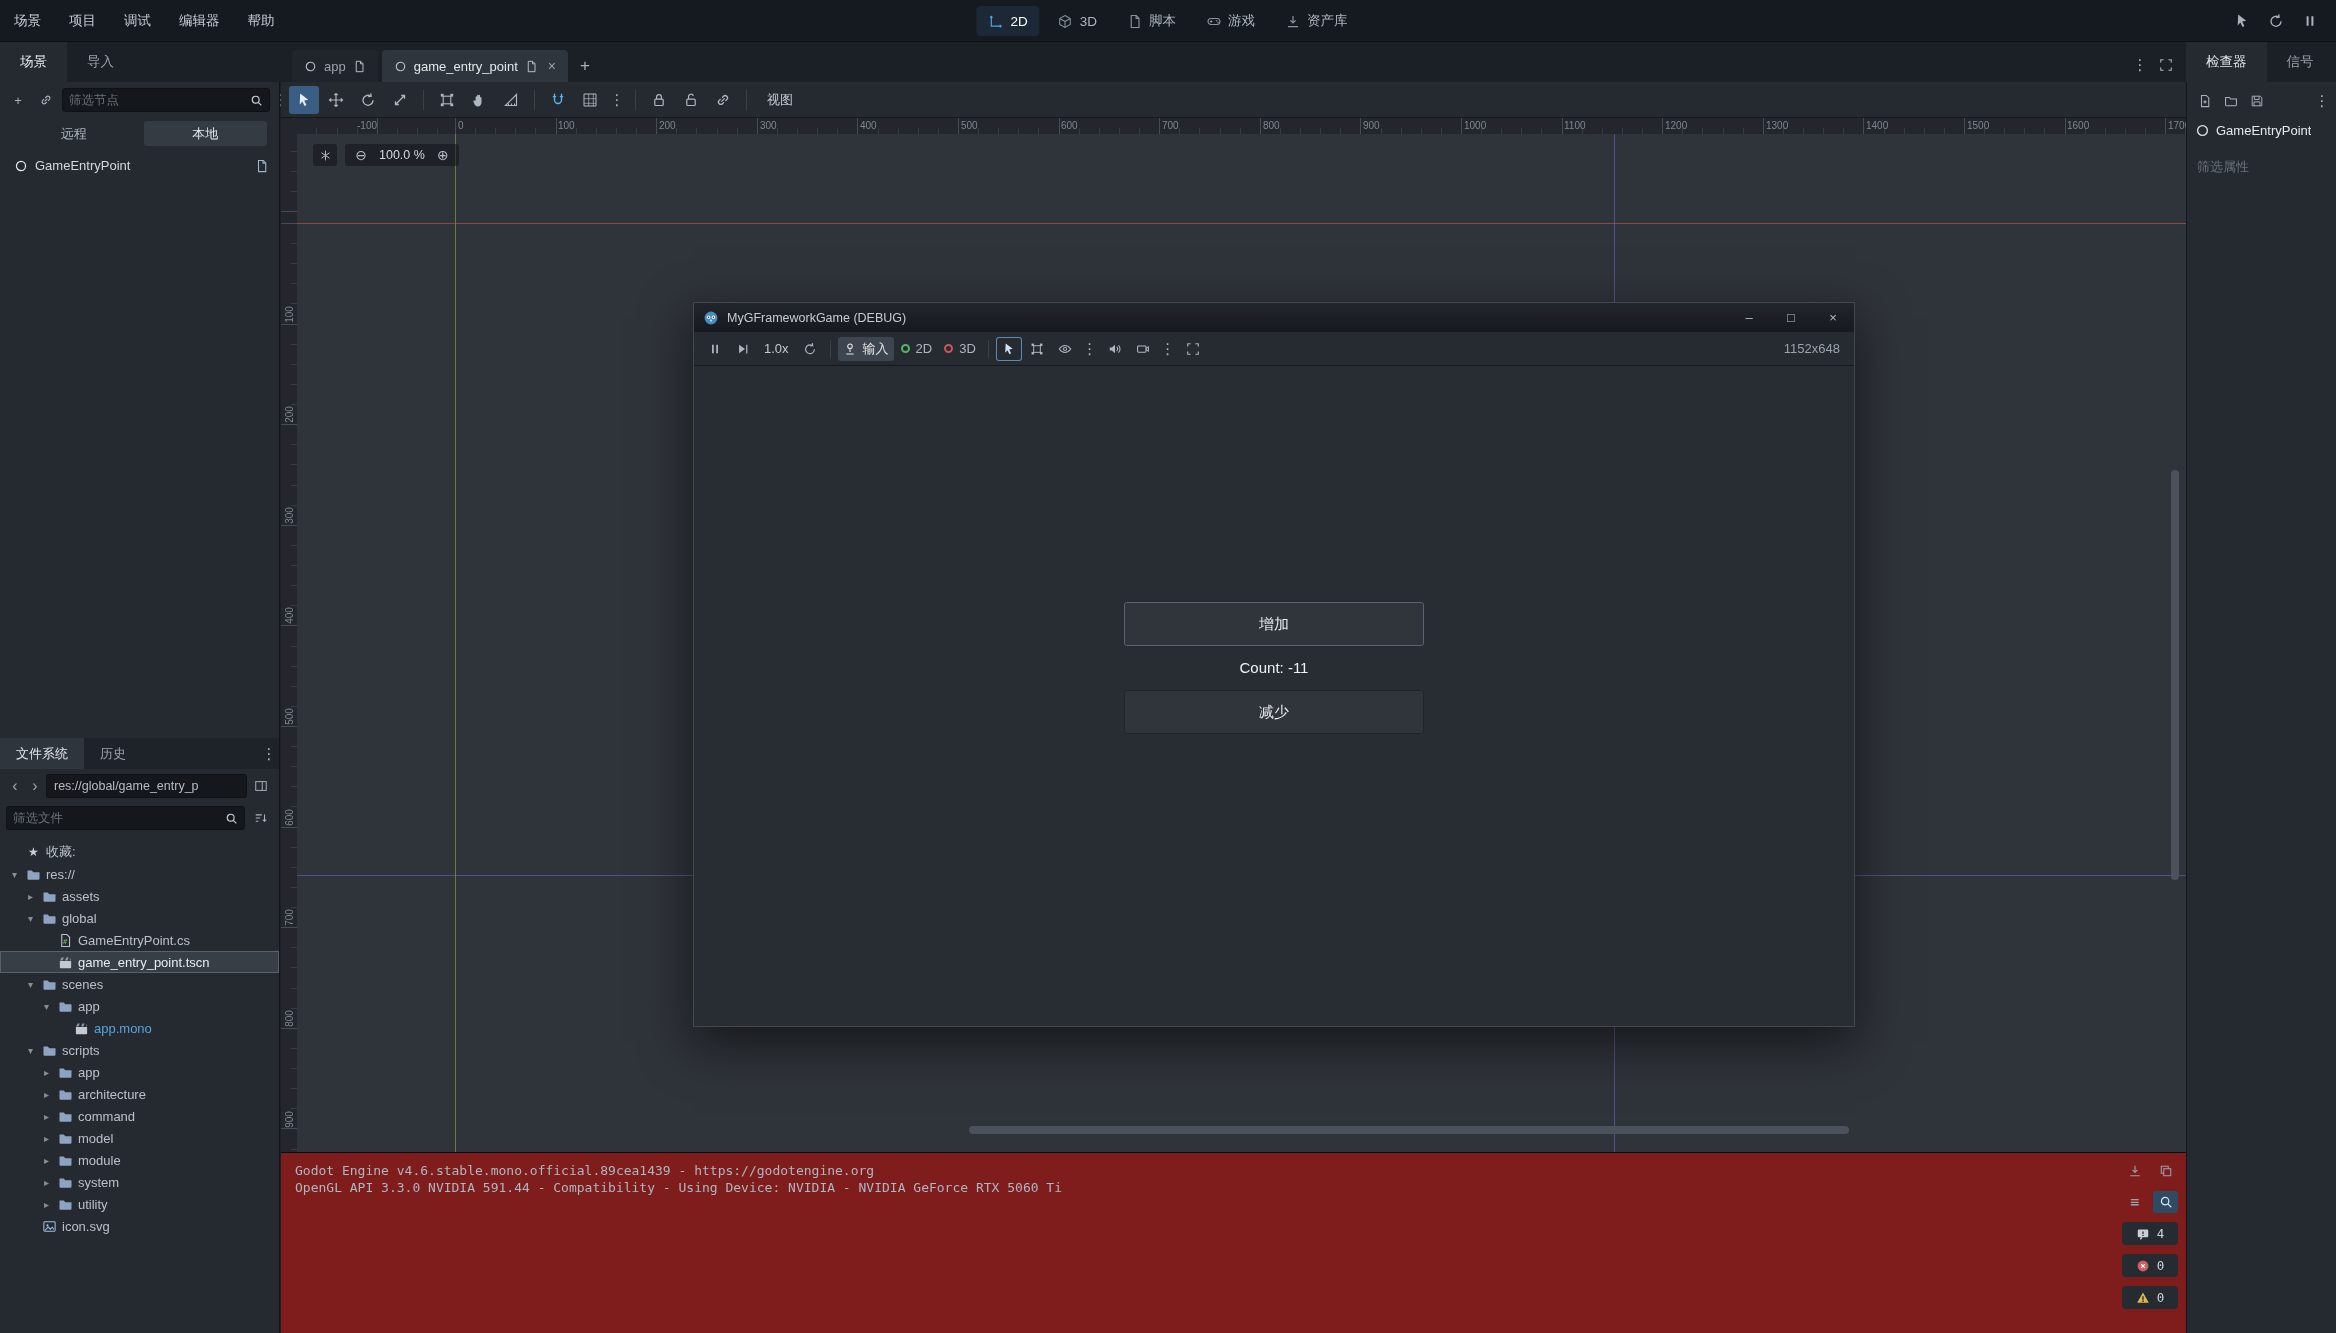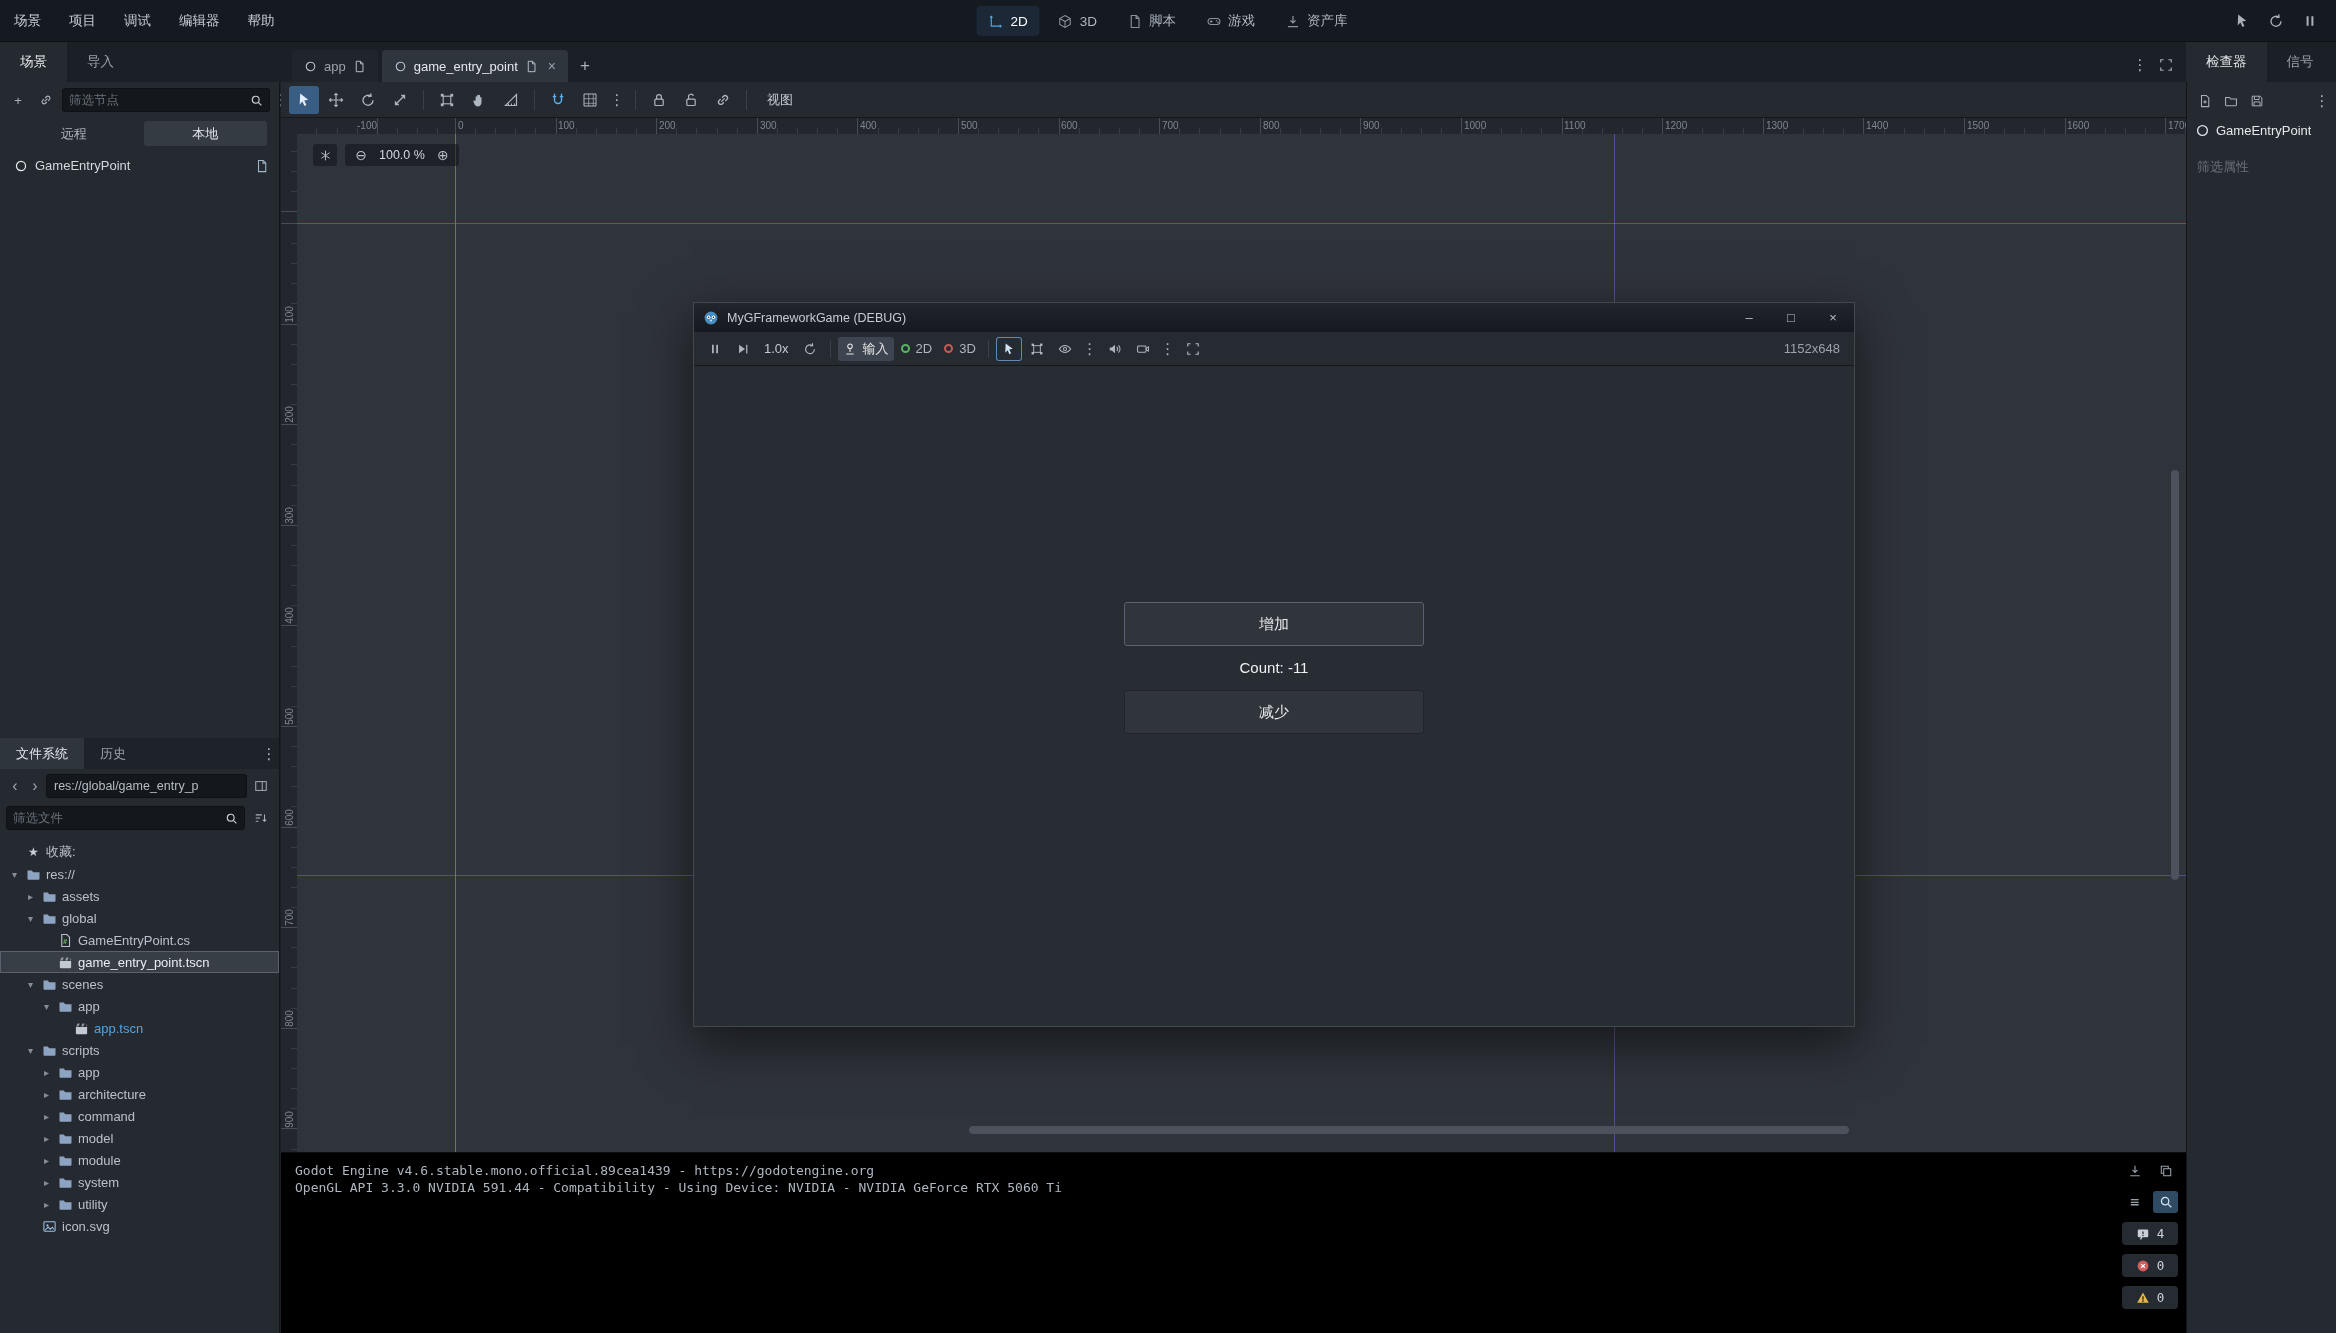--- a/index.html
+++ b/index.html
@@ -114,21 +114,21 @@
   .dot.red{border-color:#cf5454}
   #gw-speed{color:#c3c9d0;font-size:13px;padding:0 6px}
   #gw-res{margin-left:auto;color:#9aa2ab;font-size:13px;padding-right:6px}
   #gw-content{flex:1;position:relative;background:#282c33}
   #gw-ui{position:absolute;left:50%;top:236px;transform:translateX(-50%);width:300px;display:flex;flex-direction:column;gap:11px}
   .gamebtn{height:44px;background:#30343b;border:1px solid #21242a;border-radius:3px;color:#e6e9ed;font-size:15px;display:flex;align-items:center;justify-content:center}
   .gamebtn.focus{border-color:#596270}
   #count{color:#eef1f4;font-size:15px;text-align:center;height:22px;line-height:22px}
 
   
-  #output{position:absolute;left:281px;top:1152px;width:1905px;height:181px;background:#000000;border-top:1px solid #0b0e11;font-family:"DejaVu Sans Mono","Liberation Mono",monospace;font-size:13px;color:#aeb6bf}
+  #output{position:absolute;left:281px;top:1152px;width:1905px;height:181px;background:#7f1d1d;border-top:1px solid #0b0e11;font-family:"DejaVu Sans Mono","Liberation Mono",monospace;font-size:13px;color:#aeb6bf}
   .oline{padding-left:14px;height:17px;line-height:17px;white-space:pre}
   #olines{padding-top:9px}
   #outside{position:absolute;right:8px;top:7px;display:flex;flex-direction:column;gap:9px;align-items:flex-end}
   .orow{display:flex;gap:6px}
   .obtn{width:25px;height:22px;display:flex;align-items:center;justify-content:center;color:#99a1aa;border-radius:3px;font-size:15px}
   .obtn.on{background:#2f4a63;color:#d5e6f5}
   .badge{width:56px;height:23px;background:#262b32;border-radius:4px;display:flex;align-items:center;justify-content:center;gap:7px;color:#ccd2d9;font-size:12.5px}
   .badge .ic{width:14px;height:14px}
 
   
@@ -529,21 +529,21 @@
           <svg class="fic c-folder">
             <use href="#i-folder"></use>
           </svg>
           <span class="lbl">app</span>
       </div>
       <div class="frow accent" style="padding-left:56px">
         <span class="chev"></span>
           <svg class="fic c-scene">
             <use href="#i-clapper"></use>
           </svg>
-          <span class="lbl">app.tscn</span>
+          <span class="lbl">app.mono</span>
       </div>
       <div class="frow" style="padding-left:24px">
         <span class="chev">▾</span>
           <svg class="fic c-folder">
             <use href="#i-folder"></use>
           </svg>
           <span class="lbl">scripts</span>
       </div>
       <div class="frow" style="padding-left:40px">
         <span class="chev">▸</span>

